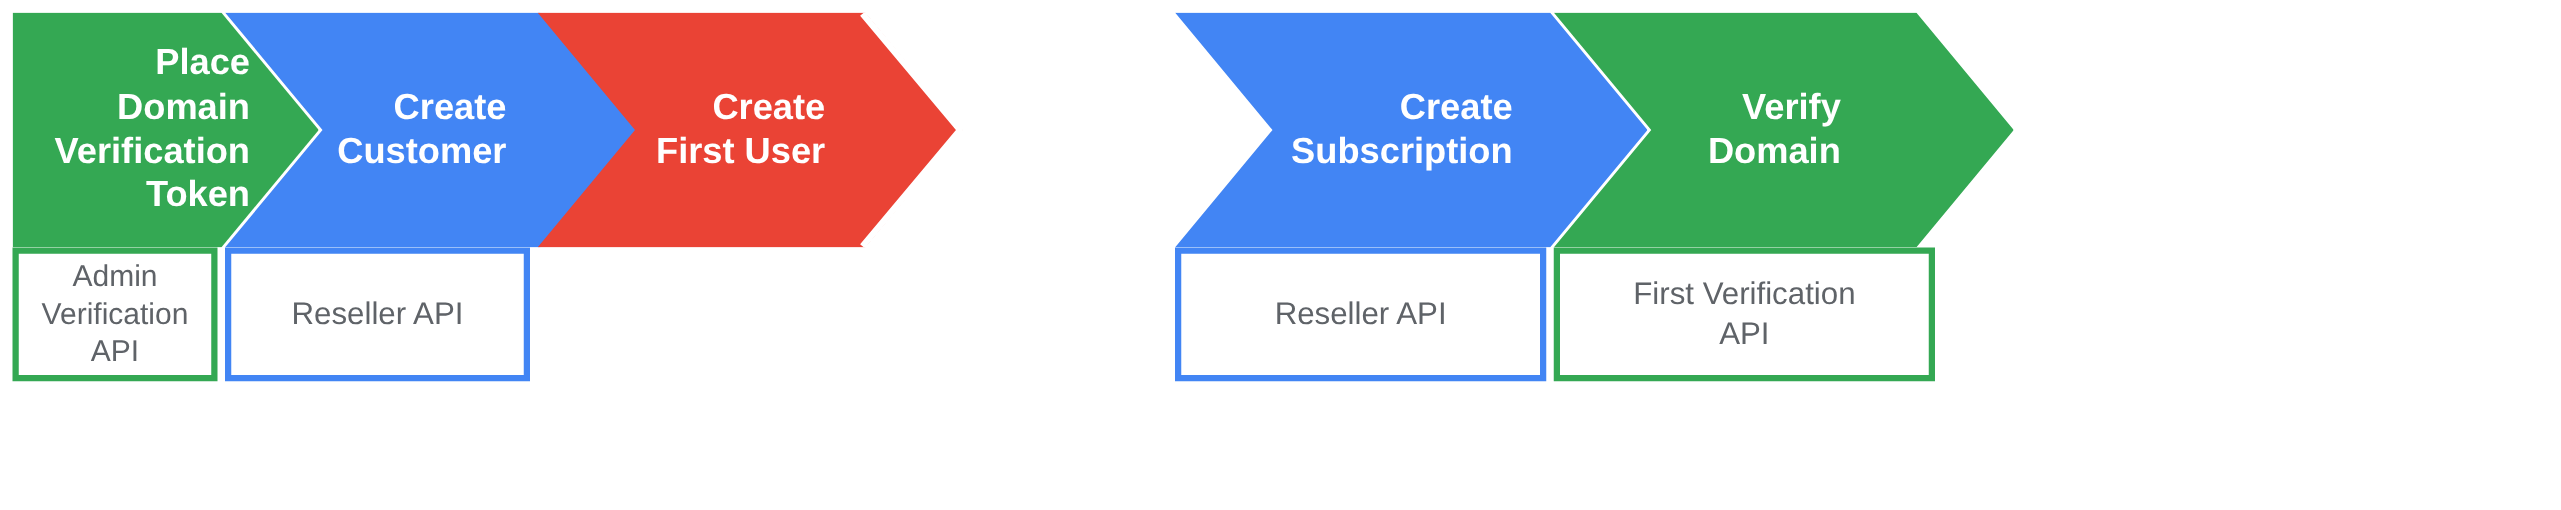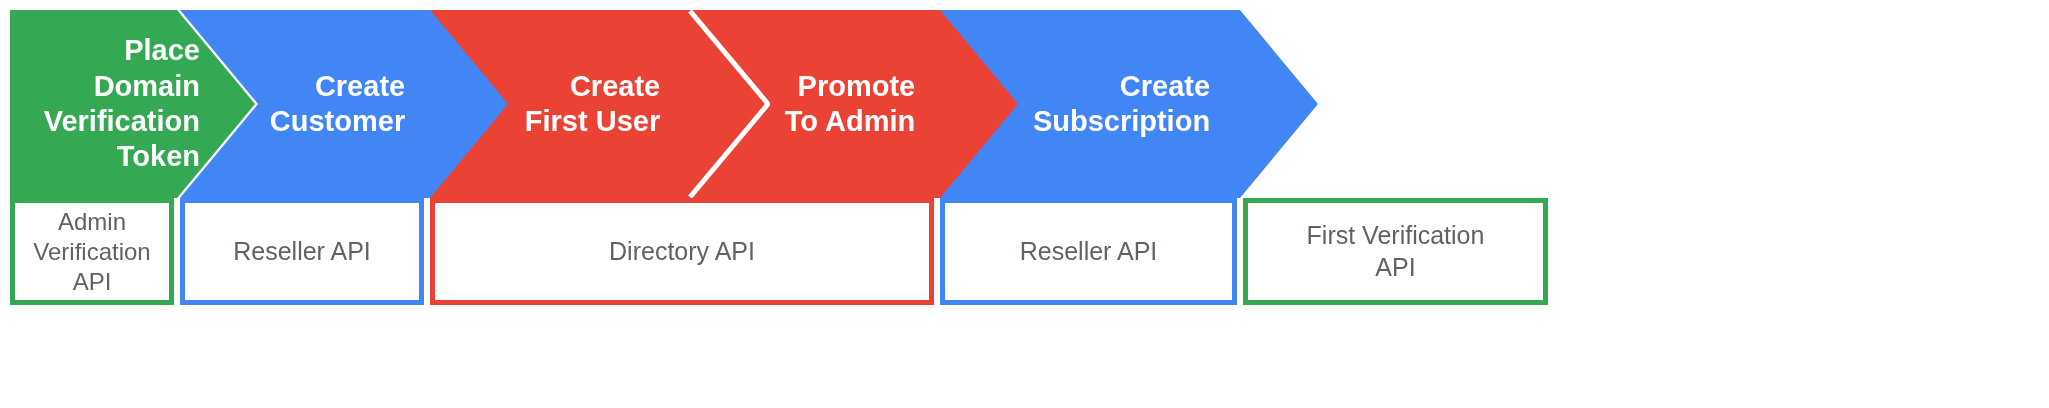--- a/index.html
+++ b/index.html
@@ -121,52 +121,49 @@
     <div class="chev-label">Create
 Customer</div>
   </div>
 
   <div class="chev" id="chev-3" style="left:430px; width:340px;">
     <div class="chev-shape" id="shape-3" style="background: rgb(234, 67, 53);"></div>
     <div class="chev-label">Create
 First User</div>
   </div>
 
-  <div class="chev" id="chev-4" style="left:690px; width:335px;">
-    <div class="chev-shape" id="shape-4" style="background: rgb(234, 67, 53);"></div>
-    <div class="chev-label">Promote
-To Admin</div>
-  </div>
 
   <div class="inner-divider" style="left:688px;">
     <svg viewBox="0 0 82 188" preserveAspectRatio="none">
       <polyline points="2,1 80,94 2,187" fill="none" stroke="#ffffff" stroke-width="5"></polyline>
     </svg>
   </div>
 
   <div class="chev" id="chev-5" style="left:940px; width:378px;">
     <div class="chev-shape" id="shape-5" style="background: rgb(66, 133, 244);"></div>
     <div class="chev-label">Create
 Subscription</div>
   </div>
 
+  <div class="chev" id="chev-6" style="left:1243px; width:368px;">
+    <div class="chev-shape" id="shape-6" style="background: rgb(52, 168, 83);"></div>
+    <div class="chev-label">Verify
+Domain</div>
+  </div>
 
   <div class="apibox narrow" id="box-1" style="left: 10px; width: 164px; border-color: rgb(52, 168, 83);">
     <span class="apibox-label">Admin
 Verification
 API</span>
   </div>
 
   <div class="apibox" id="box-2" style="left: 180px; width: 244px; border-color: rgb(66, 133, 244);">
     <span class="apibox-label">Reseller API</span>
   </div>
 
-  <div class="apibox" id="box-3" style="left: 430px; width: 504px; border-color: rgb(234, 67, 53);">
-    <span class="apibox-label">Directory API</span>
-  </div>
 
   <div class="apibox" id="box-4" style="left: 940px; width: 297px; border-color: rgb(66, 133, 244);">
     <span class="apibox-label">Reseller API</span>
   </div>
 
   <div class="apibox" id="box-5" style="left: 1243px; width: 305px; border-color: rgb(52, 168, 83);">
     <span class="apibox-label">First Verification
 API</span>
   </div>
 

